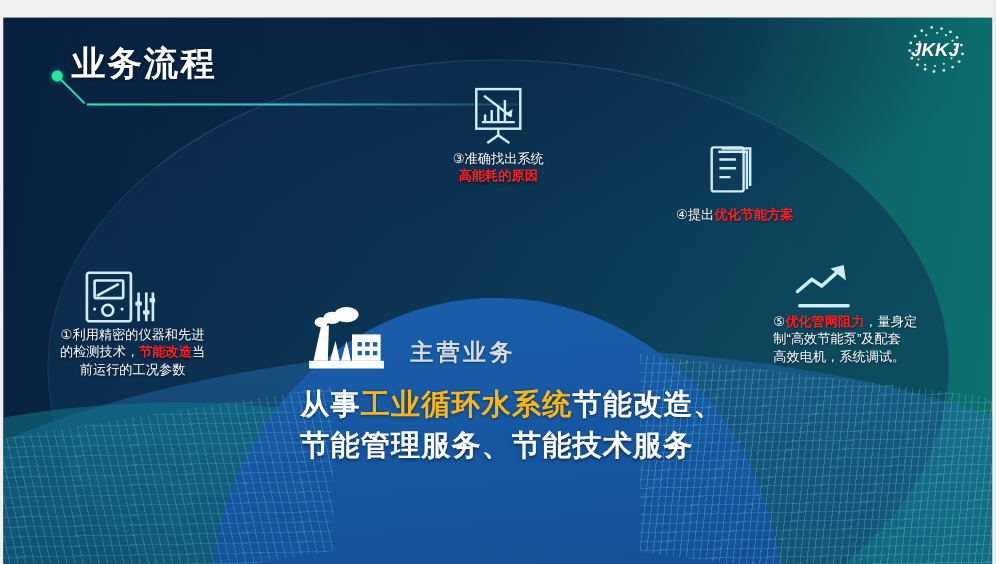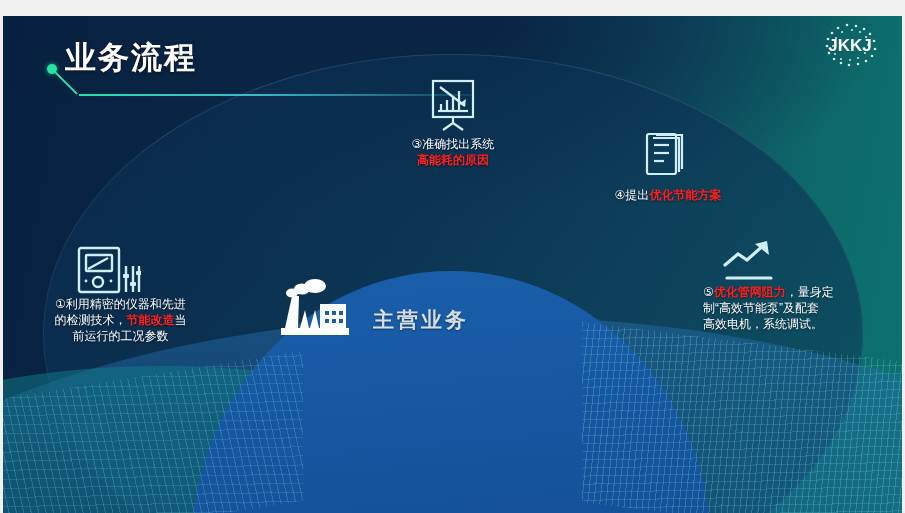--- a/index.html
+++ b/index.html
@@ -94,21 +94,21 @@
     width:28px; height:26px;
   }
   .title-rule {
     position:absolute; left:32px; top:52px;
     width:392px; height:2px;
     background:linear-gradient(90deg,#2ce0a8 0%, #39b9c9 45%, rgba(70,170,200,0.15) 100%);
   }
   
   .logo {
     position:absolute; right:18px; top:4px;
-    width:74px; height:48px;
+    width:74px; height:48px;font-style:italic;
   }
   
   .node { position:absolute; }
   .node .icon { display:block; }
   .node .cap {
     color:#ffffff; font-size:12px; line-height:1.35;
     text-shadow:0 1px 2px rgba(0,0,0,0.55);
     white-space:pre-line;
   }
   .hl { color:#ff1f1f; font-weight:bold;margin-top:42px; }
@@ -281,15 +281,16 @@
           <rect x="52" y="33" width="4" height="4"></rect>
             <rect x="59" y="33" width="4" height="4"></rect>
           <rect x="66" y="33" width="4" height="4"></rect>
           <rect x="52" y="41" width="4" height="4"></rect>
             <rect x="59" y="41" width="4" height="4"></rect>
           <rect x="66" y="41" width="4" height="4"></rect>
         </g>
       </svg>
       <div class="biz-label">主营业务</div>
     </div>
+    <div class="biz-body">从事<span class="yw">工业循环水系统</span>节能改造、节能管理服务、节能技术服务</div>
   </div>
 
 </div>
 
 </body></html>

